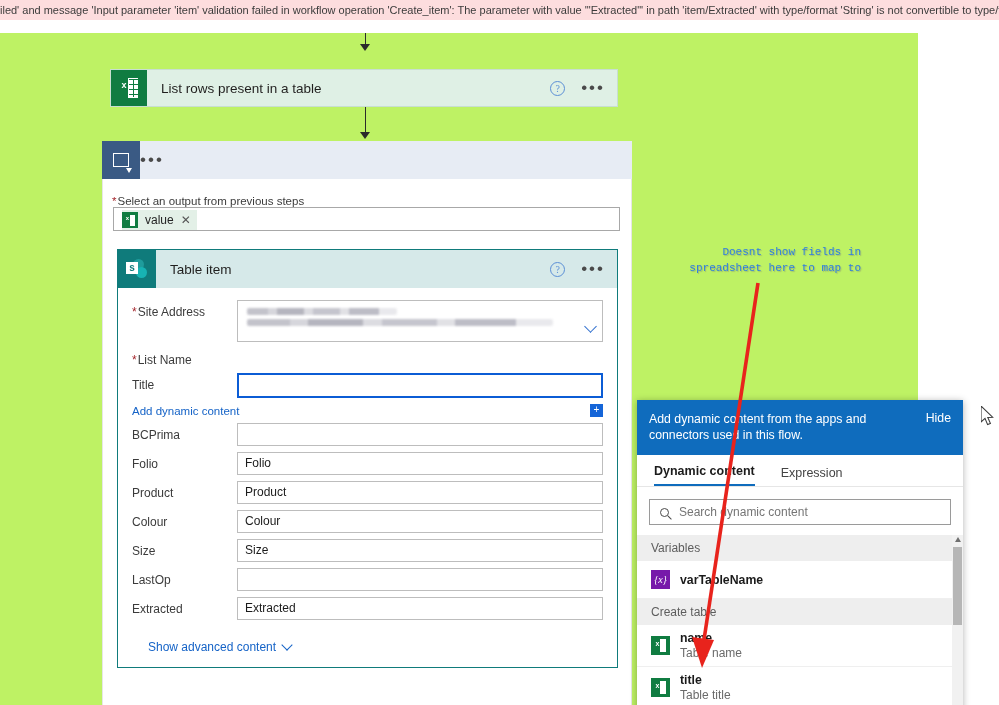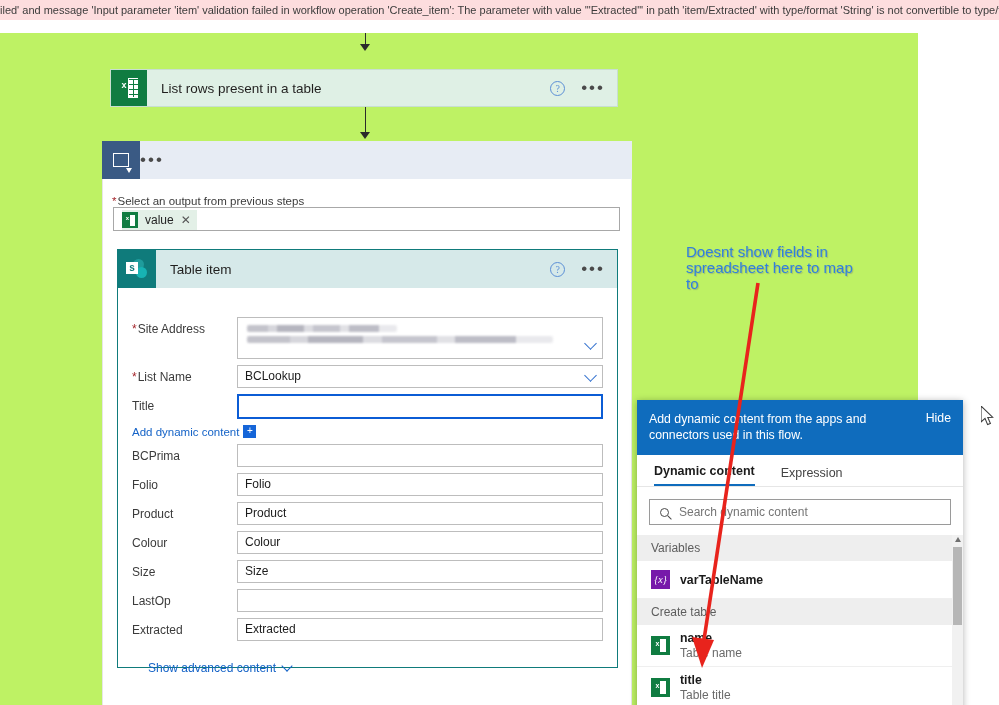--- a/index.html
+++ b/index.html
@@ -139,21 +139,21 @@
   .sp-glyph{ position:relative; width:22px; height:20px; }
   .sp-glyph .c1{ position:absolute; left:7px; top:0px; width:11px;height:11px;
     border-radius:50%; background:#1f9c9c; }
   .sp-glyph .c2{ position:absolute; left:10px; top:8px; width:11px;height:11px;
     border-radius:50%; background:#17b3b3; }
   .sp-glyph .sq{ position:absolute; left:0px; top:3px; width:12px;height:12px;
     background:#ffffff; color:#0f7b7b; font-weight:bold; font-size:10px;
     text-align:center; line-height:12px; }
 
   
-  .form-area { padding:12px 14px 0 14px;margin-top:17px; }
+  .form-area { padding:12px 14px 0 14px; }
   .frow { display:flex; align-items:flex-start; margin-bottom:6px; }
   .flabel { width:105px; flex:0 0 105px; font-size:12px; color:#3b3b3b;
             padding-top:5px; }
   .fctrl { flex:1; position:relative; }
   .finput {
     width:100%; height:23px; border:1px solid #bdbdbd; background:#ffffff;
     font-size:12px; color:#1b1b1b; padding:0 24px 0 7px;
     font-family:"Liberation Sans", sans-serif;
     line-height:21px;
   }
@@ -167,21 +167,21 @@
   .chev.low { top:22px; }
   .blur-line {
     height:7px; border-radius:2px; margin:4px 0 0 2px;
     background:linear-gradient(90deg,#b9b9c2 0 14%,#cfcfd6 14% 20%,#a9a9b4 20% 38%,
       #d6d6dc 38% 44%,#bcbcc6 44% 62%,#dcdce1 62% 68%,#b2b2bd 68% 88%, #e6e6ea 88% 100%);
     filter:blur(1.1px); opacity:.85;
   }
   .blur-line.short { width:45%; }
   .blur-line.long { width:92%; }
 
-  .add-dyn-row { display:flex; justify-content:flex-start; align-items:center;
+  .add-dyn-row { display:flex; justify-content:space-between; align-items:center;
                  gap:4px; margin:1px 0 6px 0; }
   .add-dyn-link { color:#1563c7; font-size:11.5px; cursor:pointer; }
   .plus-btn { width:13px;height:13px;background:#1565d8;color:#fff;font-size:10px;
     line-height:12px; text-align:center; }
 
   .show-adv { display:flex; align-items:center; gap:7px; padding:14px 0 0 16px;
               color:#1563c7; font-size:12px; cursor:pointer; }
   .chev-sm { width:8px;height:8px; border-right:1.5px solid #1563c7;
              border-bottom:1.5px solid #1563c7; transform:rotate(45deg);
              margin-bottom:4px; }
@@ -237,22 +237,22 @@
   }
   .dyn-scroll-thumb { position:absolute; right:1px; top:12px; width:9px; height:78px;
     background:#b6b6b6; }
   .dyn-scroll-up { position:absolute; right:2px; top:2px; width:0;height:0;
     border-left:3.5px solid transparent;border-right:3.5px solid transparent;
     border-bottom:5px solid #707070; }
 
   
   .annot-text {
     position:absolute; left:686px; top:211px; width:175px;
-    color:#2f7fe0; font-size:15px; line-height:16px; text-align:left;
-    font-family:Liberation Sans, sans-serif;
+    color:#2f7fe0; font-size:11px; line-height:16px; text-align:right;
+    font-family:Liberation Mono, monospace;
     text-shadow:1px 1px 1px rgba(120,120,120,.45);
   }
   .annot-arrow { position:absolute; left:630px; top:240px; pointer-events:none; }
 
   .cursor { position:absolute; left:981px; top:373px; }
 </style>
 </head>
 <body>
 
 <div class="error-banner">iled' and message 'Input parameter 'item' validation failed in workflow operation 'Create_item': The parameter with value '"Extracted"' in path 'item/Extracted' with type/format 'String' is not convertible to type/format 'String/da</div>
@@ -337,24 +337,20 @@
             <div class="blur-line long"></div>
           </div>
           <span class="chev low"></span>
         </div>
       </div>
 
       <div class="frow">
         <div class="flabel">
           <span class="req-star">*</span><span>List Name</span>
         </div>
-        <div class="fctrl">
-          <div class="finput">BCLookup</div>
-          <span class="chev"></span>
-        </div>
       </div>
 
       <div class="frow">
         <div class="flabel">
           <span>Title</span>
         </div>
         <div class="fctrl">
           <div class="finput focused"></div>
         </div>
       </div>

